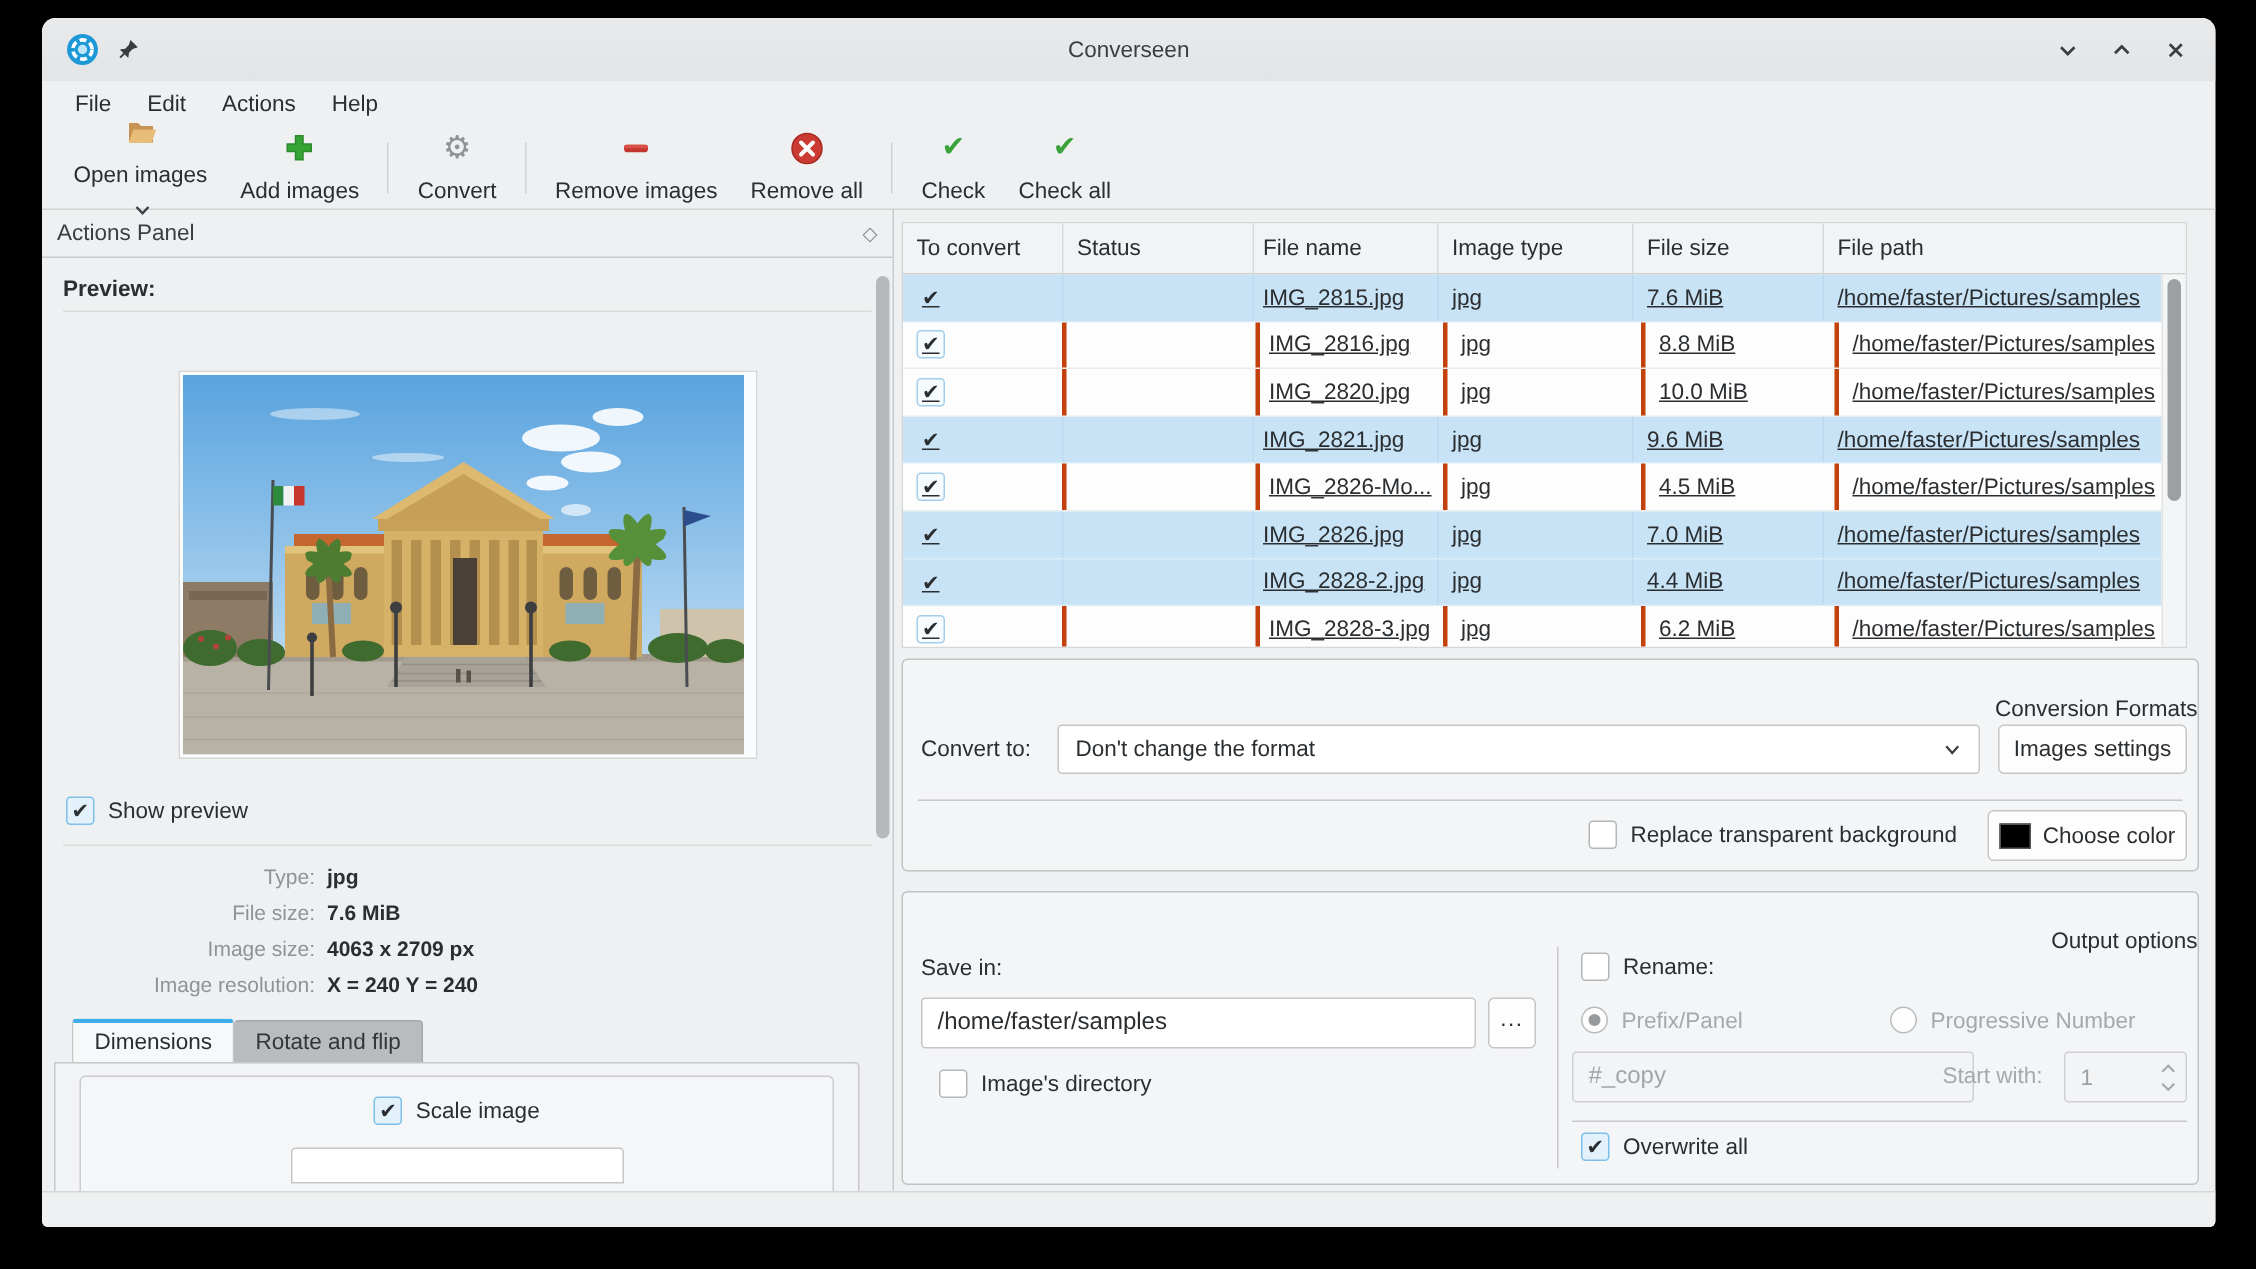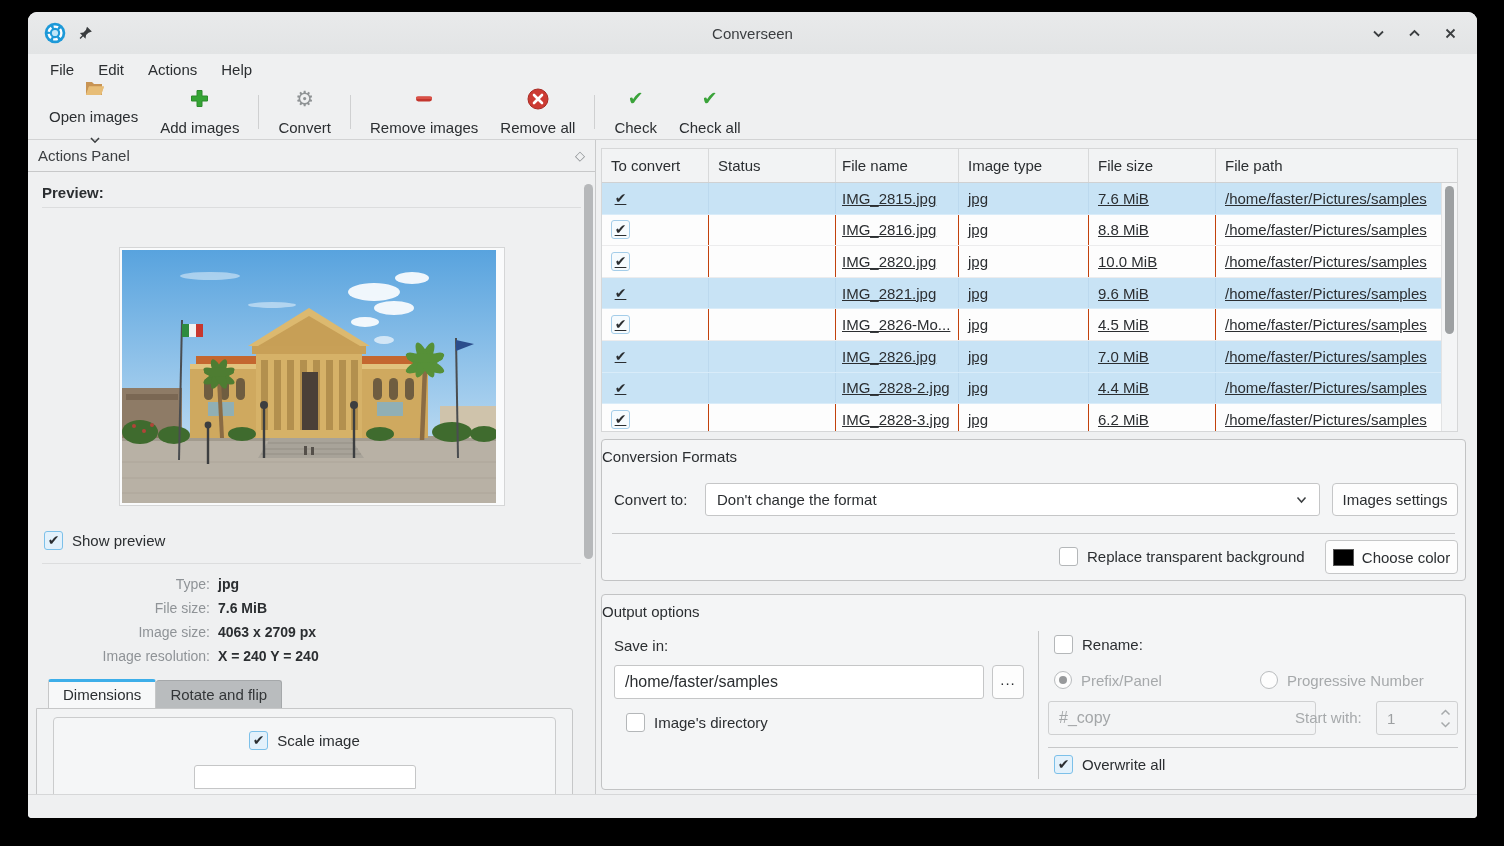--- a/index.html
+++ b/index.html
@@ -58,38 +58,38 @@
   
   .rightpane{flex:1;display:flex;flex-direction:column;padding:8px 0 0 5px;min-width:0;}
   
   .files-table{width:855px;height:282px;flex:none;background:#fdfdfd;border:1px solid #d6d7d8;display:flex;flex-direction:column;}
   .thead{display:flex;height:33px;flex:none;background:#f2f3f4;border-bottom:1px solid #d0d1d2;}
   .thcell{display:flex;align-items:center;padding-left:9px;border-right:1px solid #d8d9da;color:#2b2e31;}
   .tbody{flex:1;overflow:hidden;display:flex;text-decoration:underline;}
   .rows{flex:1;min-width:0;}
   .trow{display:flex;height:30.6px;background:#fdfdfd;border-bottom:1px solid #ececed;}
   .trow.sel{background:#c8e3f5;border-bottom:1px solid #d9ecf9;}
-  .tcell{display:flex;align-items:center;padding-left:9px;border-right:1px solid #c2410c;overflow:hidden;white-space:nowrap;}
+  .tcell{display:flex;align-items:center;padding-left:9px;border-right:3px solid #c2410c;overflow:hidden;white-space:nowrap;}
   .trow.sel .tcell{border-right:1px solid #bcd9ee;}
   .c0{width:97px;flex:none;}.c1{width:117px;flex:none;}.c2{width:116px;flex:none;padding-left:6px;}
   .c3{width:120px;flex:none;}.c4{width:117px;flex:none;}.c5{flex:1;border-right:none !important;}
   .vscroll{width:15px;flex:none;background:#f4f5f6;border-left:1px solid #e2e3e4;position:relative;}
   .vscroll .handle{position:absolute;left:3px;top:3px;width:9px;height:148px;background:#9da0a2;border-radius:4.5px;}
   
   .cb{width:19px;height:19px;box-sizing:border-box;border:1px solid #b4b7b9;border-radius:3px;background:#fff;display:inline-flex;align-items:center;justify-content:center;flex:none;}
   .cb.on{background:#e3f1fb;border-color:#7cc0e9;}
   .cb.on::after{content:"\2714";font-size:14px;font-weight:bold;color:#2b2e31;line-height:1;margin-top:-1px;}
   .cb.rowbox{border-color:#a4cde9;background:#f6fbfe;}
   .rowcheck{width:19px;height:19px;display:inline-flex;align-items:center;justify-content:center;flex:none;}
   .rowcheck::after{content:"\2714";font-size:14px;font-weight:bold;color:#2b2e31;line-height:1;}
   .radio{width:18px;height:18px;box-sizing:border-box;border:1px solid #b9bcbe;border-radius:50%;background:#fdfdfd;display:inline-flex;align-items:center;justify-content:center;flex:none;}
   .radio.on::after{content:"";width:8px;height:8px;border-radius:50%;background:#97999b;}
   
   .group{width:863px;border:1px solid #c2c3c4;border-radius:4px;background:#f4f5f6;position:relative;}
-  .gtitle{position:absolute;left:0;right:0;top:8px;text-align:left;color:#2b2e31;}
+  .gtitle{position:absolute;left:0;right:0;top:24px;text-align:right;color:#2b2e31;}
   .conversion{height:140px;margin-top:7px;}
   .output{height:194px;margin-top:13px;}
   .abs{position:absolute;}
   .field{box-sizing:border-box;background:#fff;border:1px solid #c5c6c7;border-radius:3px;display:flex;align-items:center;padding:0 10px;font-size:16px;color:#2b2e31;font-family:inherit;}
   input.field{outline:none;}
   .field.off{background:#f3f4f5;border-color:#cfd0d1;color:#a3a6a8;}
   .field.off::placeholder{color:#a3a6a8;}
   .btn{box-sizing:border-box;background:#fdfdfd;border:1px solid #c5c6c7;border-radius:4px;display:inline-flex;align-items:center;justify-content:center;gap:8px;color:#2b2e31;font-size:15px;}
   .combo{box-sizing:border-box;background:#fff;border:1px solid #c5c6c7;border-radius:3px;display:flex;align-items:center;justify-content:space-between;padding:0 11px;}
   .ghr{position:absolute;border:none;border-top:1px solid #c7c8c9;margin:0;}

